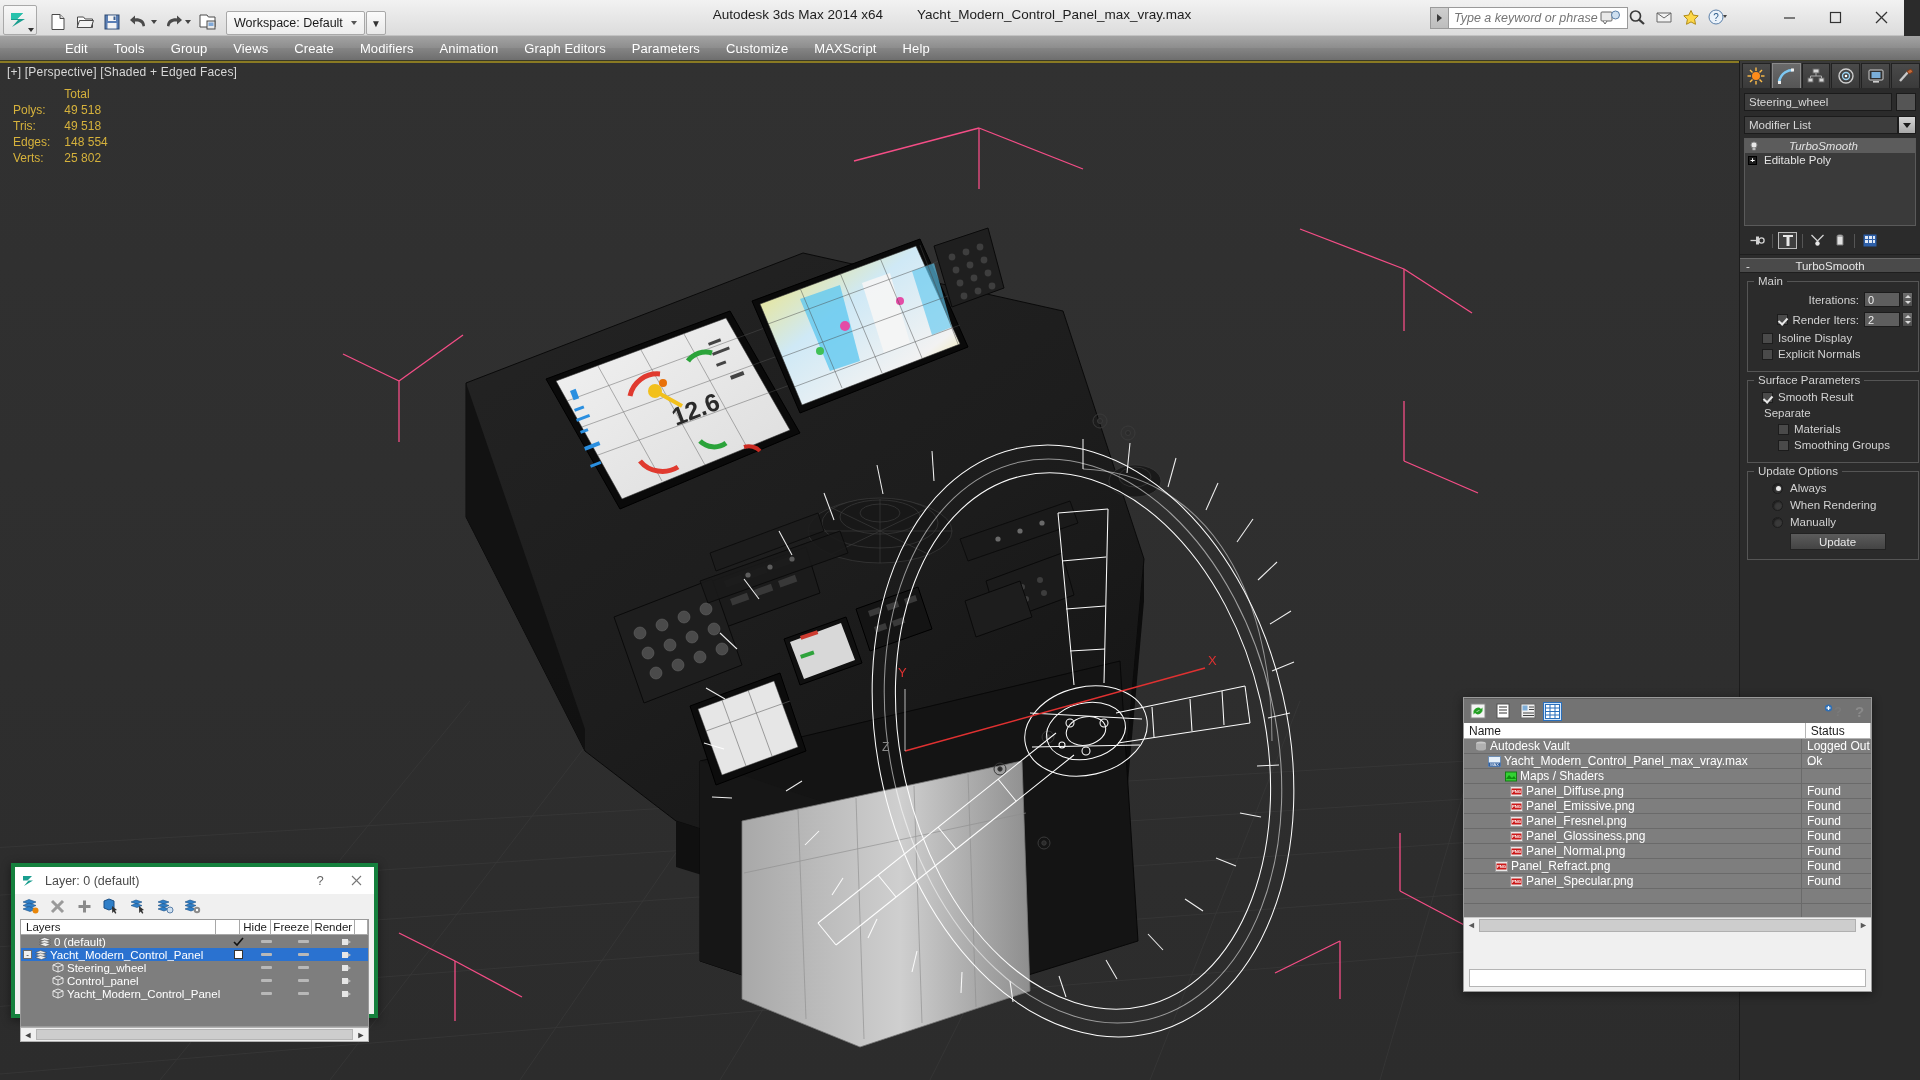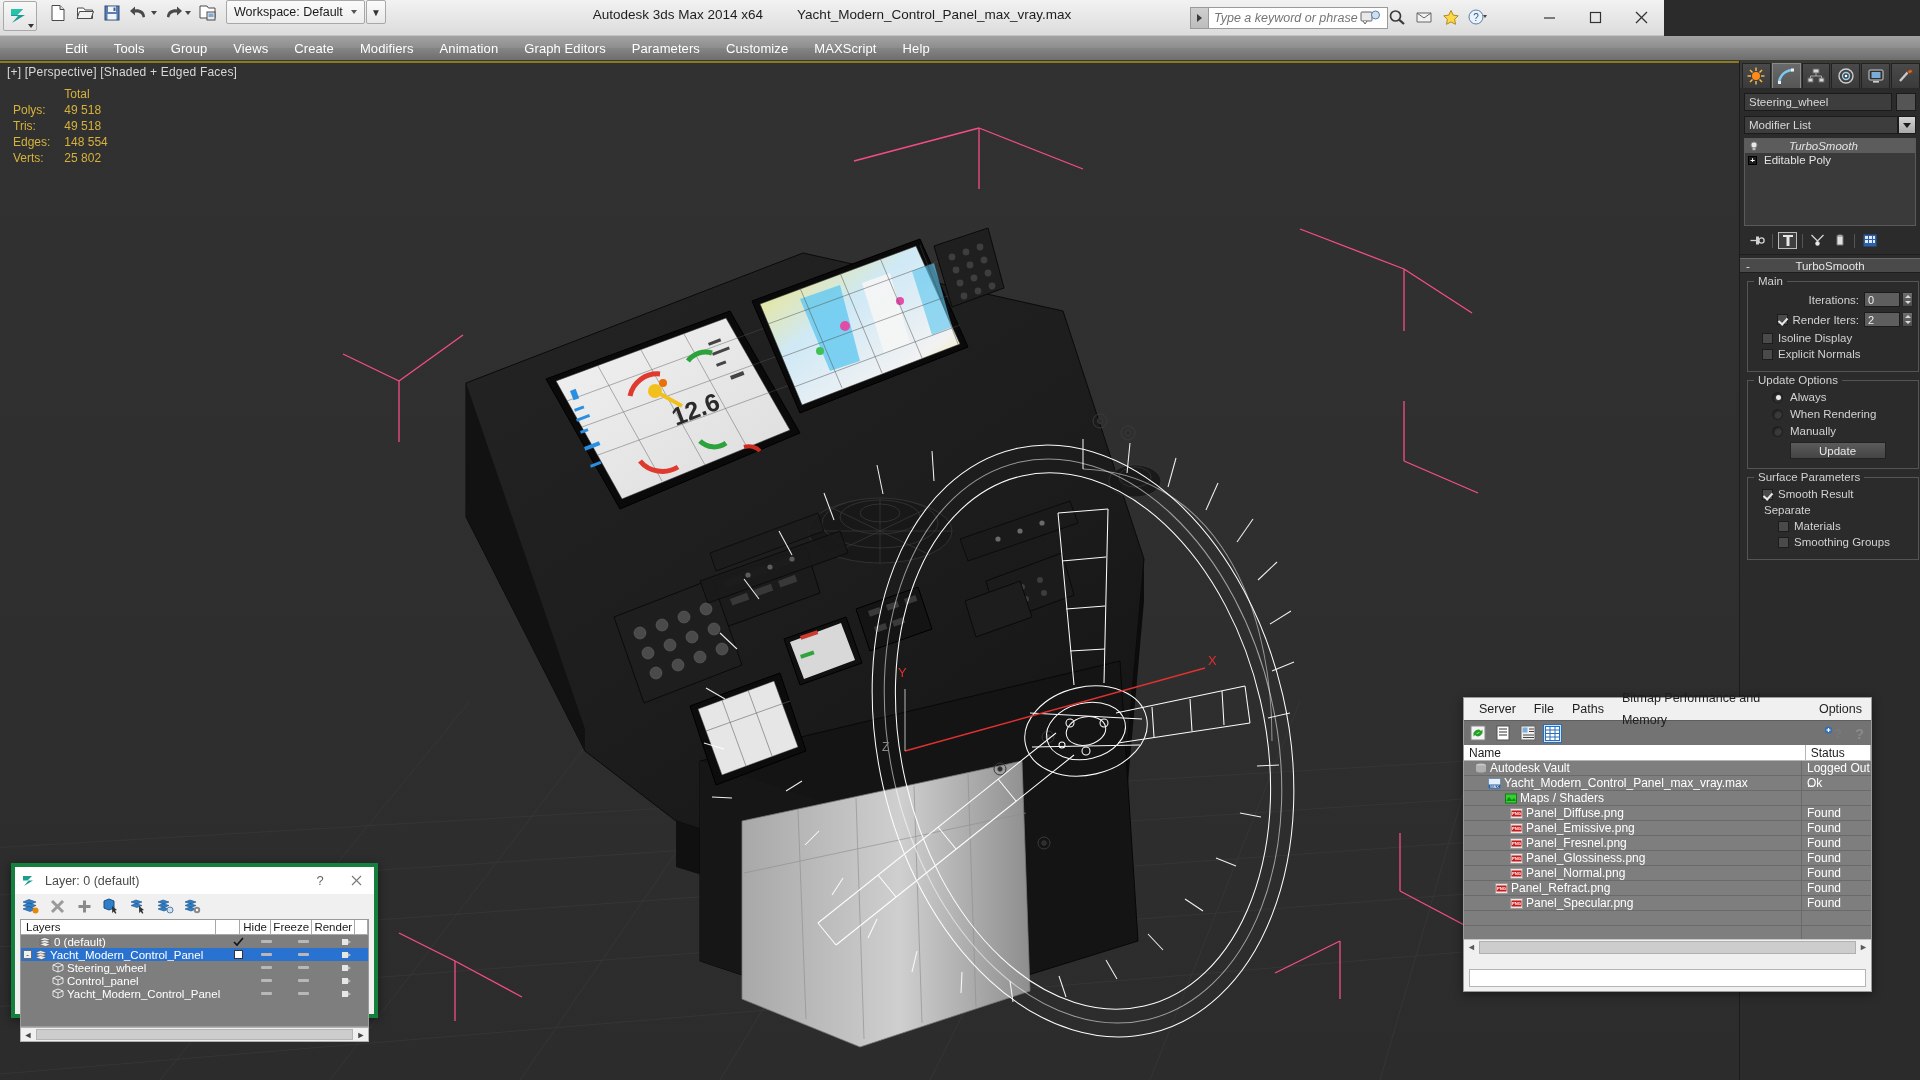--- a/index.html
+++ b/index.html
@@ -7,24 +7,24 @@
   body {
     font-family: "Liberation Sans", sans-serif;
     font-size: 12px;
     background:#2b2b2b;
     -webkit-font-smoothing: antialiased;
   }
   .app { position:relative; width:1920px; height:1080px; }
 
   
   .titlebar {
-    position:absolute; left:0; top:0; width:1664px; height:36px;
+    position:absolute; left:0; top:0; width:1904px; height:36px;
     background: linear-gradient(180deg,#f2f2f2 0%, #e6e6e6 55%, #dcdcdc 100%);
     border-bottom:1px solid #c2c2c2;
-    display:flex; align-items:flex-start;
+    display:flex; align-items:flex-end;
   }
   .maxlogo {
     width:34px;height:30px;margin-left:3px;margin-top:1px;
     background: linear-gradient(180deg,#f8f8f8,#e4e4e4);
     border:1px solid #a9a9a9; border-radius:2px;
     display:flex;align-items:center;justify-content:center;
     position:relative;
   }
   .maxlogo svg { display:block; }
   .logo-caret {
@@ -1017,64 +1017,57 @@
           <div class="chk"></div>
           <span>Isoline Display</span>
         </div>
         <div class="chkrow">
           <div class="chk"></div>
           <span>Explicit Normals</span>
         </div>
       </div>
 
       <div class="group">
+        <span class="gtitle">Surface Parameters</span>
+        <div class="chkrow">
+          <div class="chk on"></div>
+          <span>Smooth Result</span>
+        </div>
+        <div class="sepline">Separate</div>
+        <div class="chkrow indent16">
+          <div class="chk"></div>
+          <span>Materials</span>
+        </div>
+        <div class="chkrow indent16">
+          <div class="chk"></div>
+          <span>Smoothing Groups</span>
+        </div>
+      </div>
+
+      <div class="group">
         <span class="gtitle">Update Options</span>
         <div class="radrow">
           <div class="rad on"></div>
           <span>Always</span>
         </div>
         <div class="radrow">
           <div class="rad"></div>
           <span>When Rendering</span>
         </div>
         <div class="radrow">
           <div class="rad"></div>
           <span>Manually</span>
         </div>
         <div class="btn3d">Update</div>
       </div>
-
-      <div class="group">
-        <span class="gtitle">Surface Parameters</span>
-        <div class="chkrow">
-          <div class="chk on"></div>
-          <span>Smooth Result</span>
-        </div>
-        <div class="sepline">Separate</div>
-        <div class="chkrow indent16">
-          <div class="chk"></div>
-          <span>Materials</span>
-        </div>
-        <div class="chkrow indent16">
-          <div class="chk"></div>
-          <span>Smoothing Groups</span>
-        </div>
-      </div>
     </div>
   </div>
 
   <div class="asset-win">
 
-    <div class="aw-menu">
-      <span>Server</span>
-      <span>File</span>
-      <span>Paths</span>
-      <span>Bitmap Performance and Memory</span>
-      <span>Options</span>
-    </div>
 
     <div class="aw-toolbar">
       <div class="aw-tb">
         <svg width="16" height="16" viewBox="0 0 16 16">
             <rect x="1" y="1" width="14" height="14" fill="#f4f4f4" stroke="#888"></rect>
             <path d="M4 9 a4 4 0 0 1 7-3 l1.5-1.5 v4 h-4 l1.5-1.5" fill="#24a024"></path>
             <path d="M12 7 a4 4 0 0 1-7 3 l-1.5 1.5 v-4 h4 l-1.5 1.5" fill="#24a024"></path>
           </svg>
       </div>
       <div class="aw-tb">

